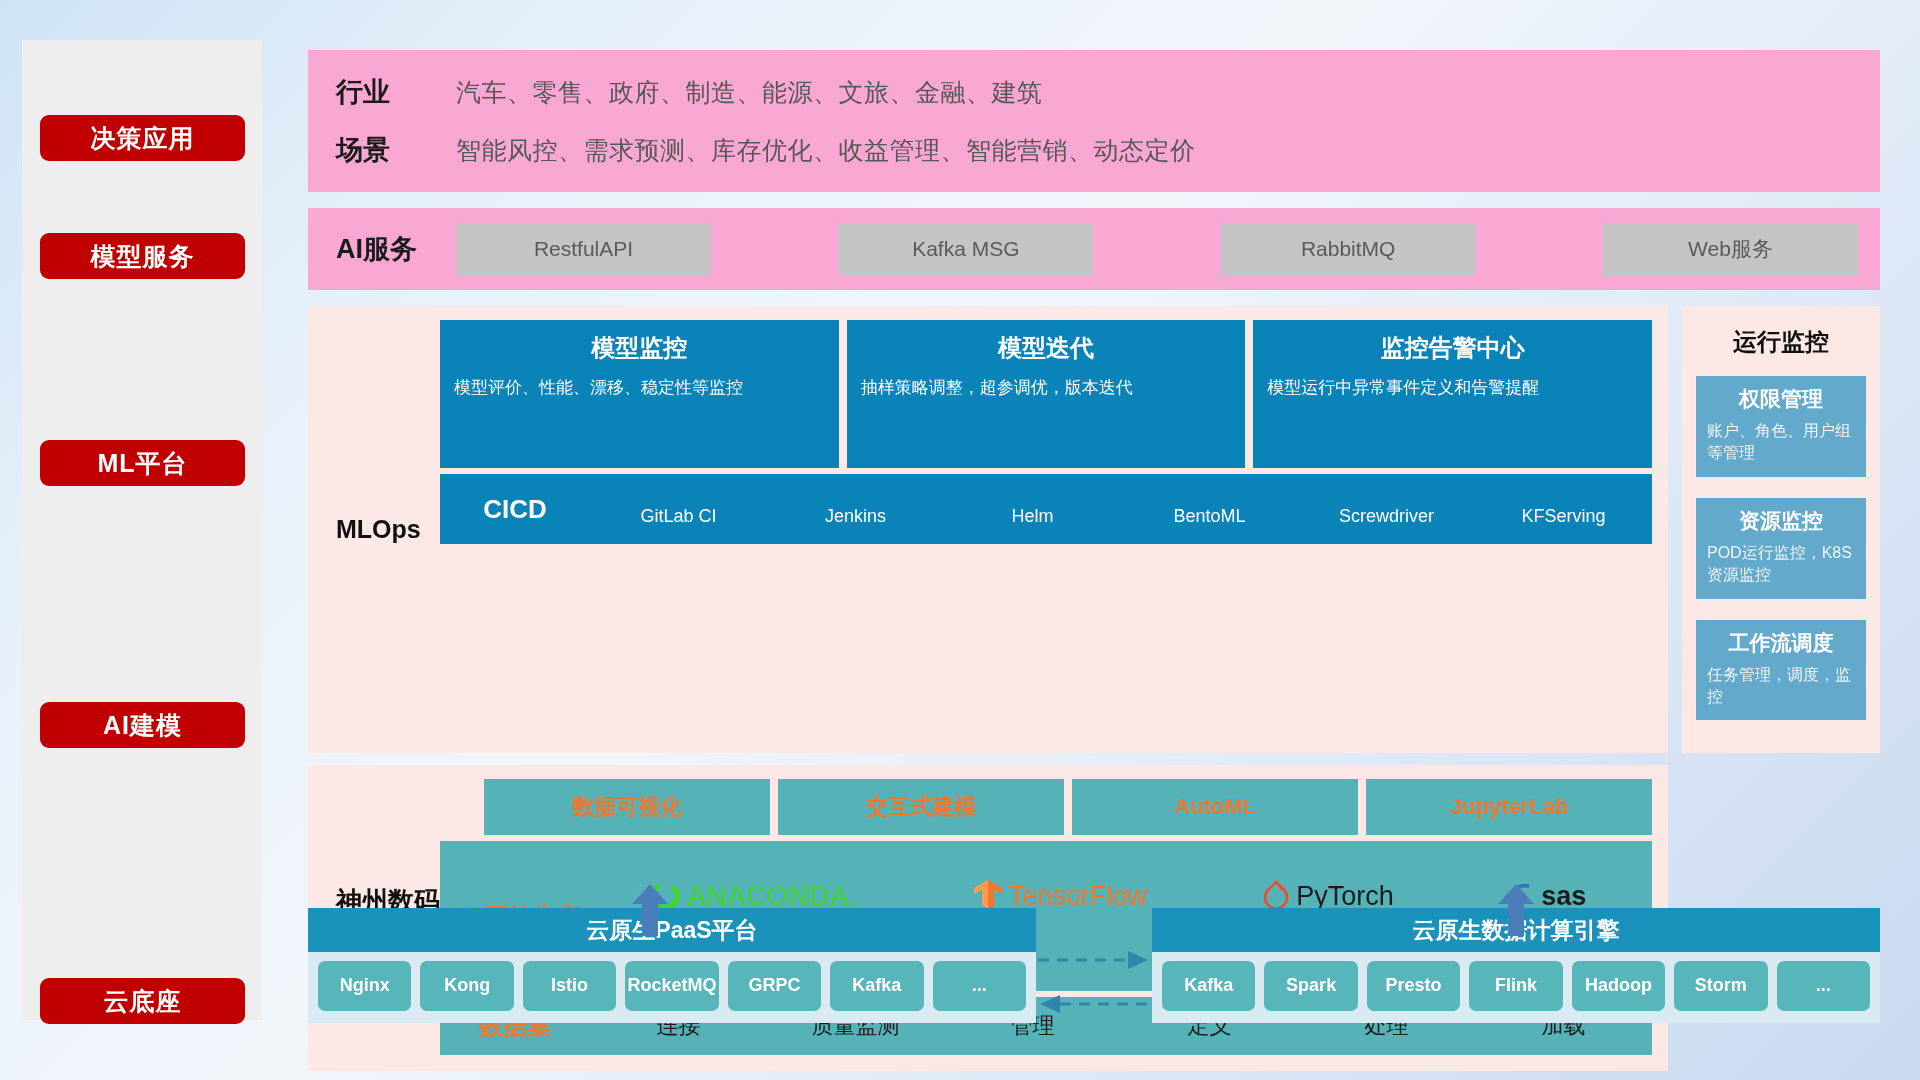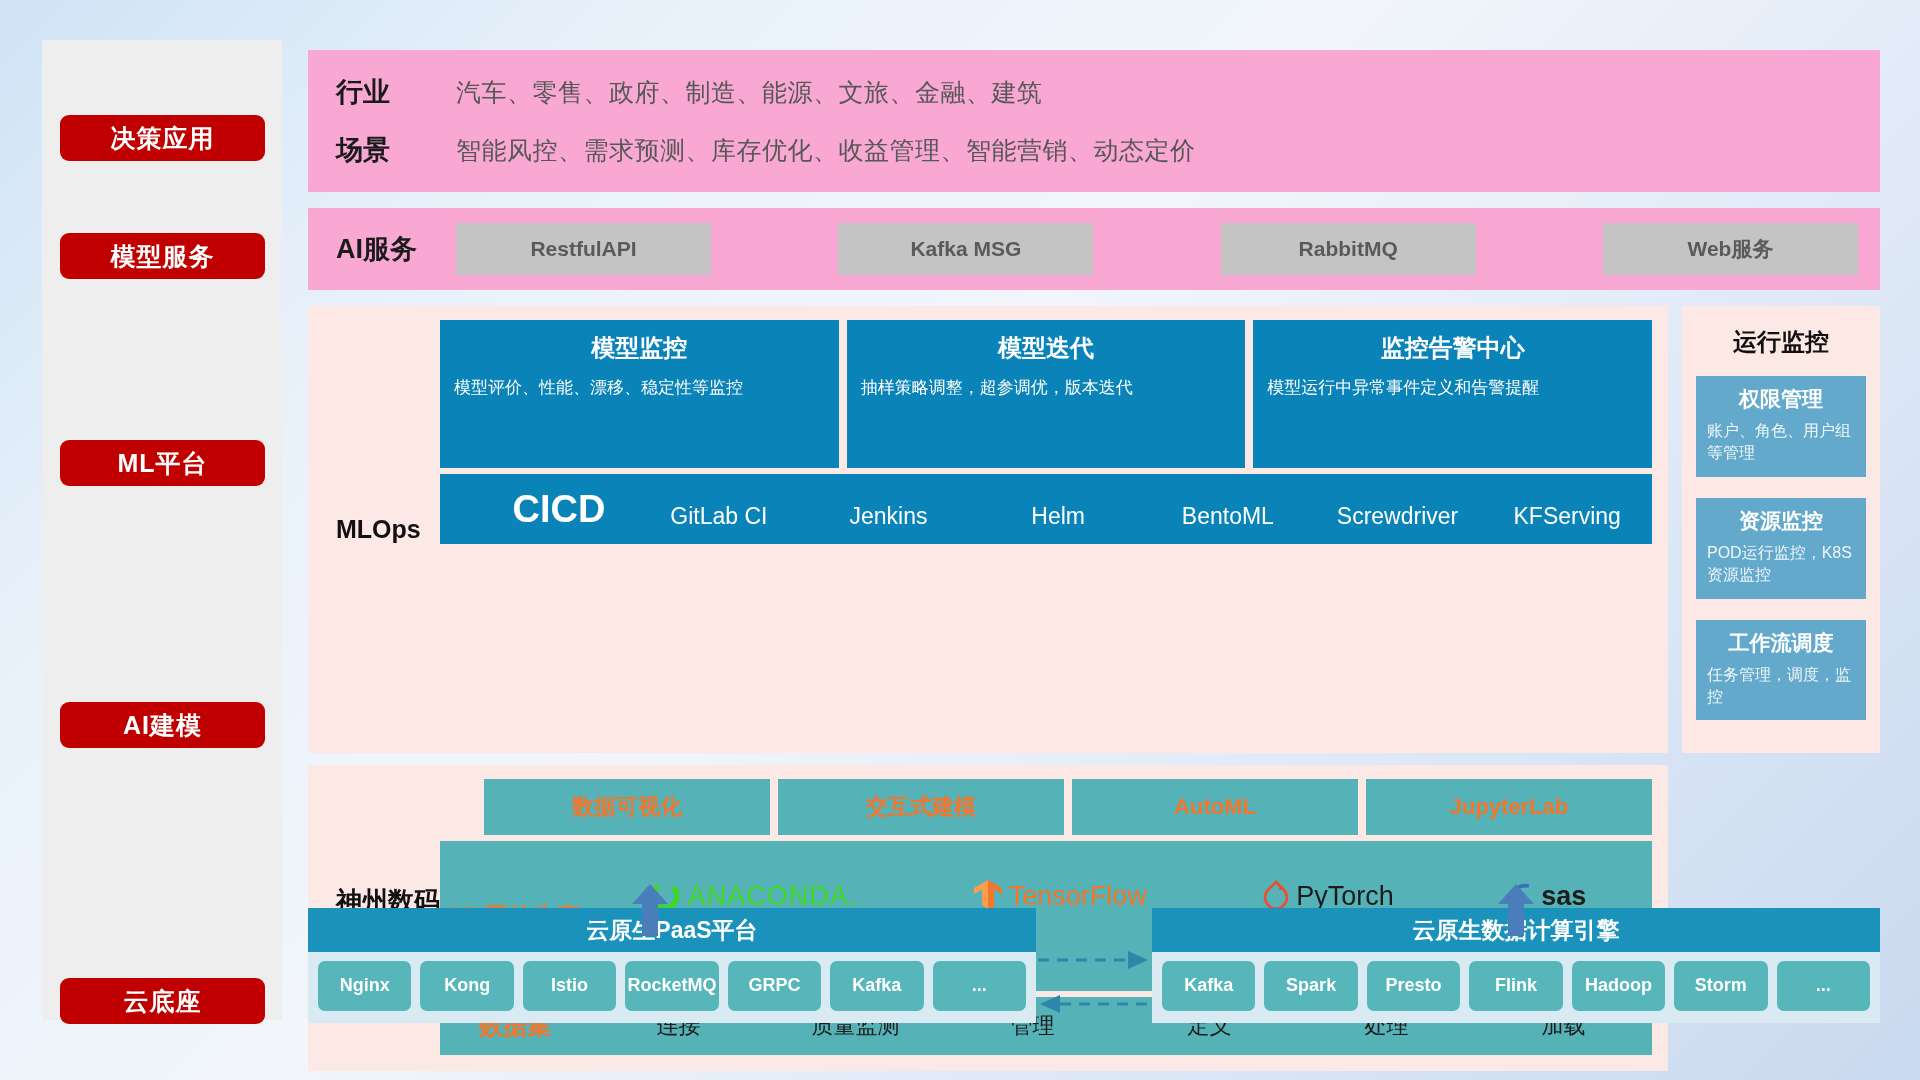--- a/index.html
+++ b/index.html
@@ -8,21 +8,21 @@
     font-family: "Liberation Sans", "DejaVu Sans", sans-serif;
     background: linear-gradient(135deg, #cfe3f5 0%, #e8f1fa 22%, #f2f6fb 45%, #dfe9f7 70%, #c9d9ef 100%);
     overflow: hidden;
     position: relative;
   }
 
   #stage { position: absolute; inset: 0; }
 
   
   .rail {
-    position: absolute; left: 42px; top: 40px;
+    position: absolute; left: 22px; top: 40px;
     width: 240px; height: 980px;
     background: #eeeeee;
   }
   .rail-chip {
     position: absolute; left: 18px; width: 205px; height: 46px;
     background: #c00000; border-radius: 9px;
     color: #fff; font-weight: bold; font-size: 25px;
     display: flex; align-items: center; justify-content: center;
     letter-spacing: 1px;
   }
@@ -50,45 +50,45 @@
   .band-top .vals div {
     font-size: 25px; color: #575757; line-height: 58px; letter-spacing: .5px;
   }
 
   
   .band-ai { display: flex; align-items: center; height: 82px; padding-left: 28px; margin-bottom: 16px; }
   .band-ai .lbl { width: 120px; flex: none; font-size: 27px; font-weight: bold; color: #1a1a1a; }
   .band-ai .cells { flex: 1; display: flex; gap: 0; justify-content: space-between; padding-right: 22px; }
   .svc {
     width: 255px; height: 52px; background: #c4c4c4; color: #5a5a5a;
-    font-size: 21px; font-weight: bold;
+    font-size: 21px; font-weight: normal;
     display: flex; align-items: center; justify-content: center;
   }
 
   
   .mid { display: flex; gap: 14px; margin-bottom: 12px; }
   .mlops-band { flex: 1; background: #fce9e6; display: flex; align-items: stretch; padding: 14px 16px 14px 28px; }
   .mlops-label { width: 104px; flex: none; display: flex; align-items: center;
     font-size: 25px; font-weight: bold; color: #111; }
   .mlops-right { flex: 1; display: flex; flex-direction: column; gap: 6px; }
   .mlops-cards { display: flex; gap: 8px; }
   .mlcard {
     flex: 1; background: #0a84b8; color: #fff; padding: 12px 14px 10px;
     min-height: 148px;
   }
   .mlcard .t { font-size: 24px; font-weight: bold; text-align: center; margin-bottom: 12px; }
   .mlcard .d { font-size: 17px; line-height: 1.45; }
   .cicd {
     background: #0a84b8; color: #fff; height: 70px;
     display: flex; align-items: center; overflow: hidden;
   }
-  .cicd .head { font-size: 38px; font-weight: bold; width: 150px; text-align: center; flex: none; margin-left: 44px; }
+  .cicd .head { font-size: 26px; font-weight: bold; width: 150px; text-align: center; flex: none; }
   .cicd .items { flex: 1; display: flex; }
   .cicd .items span {
-    flex: 1; font-size: 23px; text-align: center;
+    flex: 1; font-size: 18px; text-align: center;
     line-height: 30px; overflow-wrap: anywhere; padding: 0 4px;
     align-self: flex-start; margin-top: 14px;
   }
 
   
   .monitor { width: 198px; flex: none; background: #fce9e6; padding: 12px 14px; }
   .monitor .mtitle { font-size: 24px; font-weight: bold; color: #111; text-align: center; margin: 8px 0 18px; }
   .mbox { background: #62a9cb; color: #fff; padding: 9px 11px 12px; margin-bottom: 21px; }
   .mbox .t { font-size: 21px; font-weight: bold; text-align: center; margin-bottom: 7px; }
   .mbox .d { font-size: 16px; line-height: 1.4; color: #f0f6fa; }

